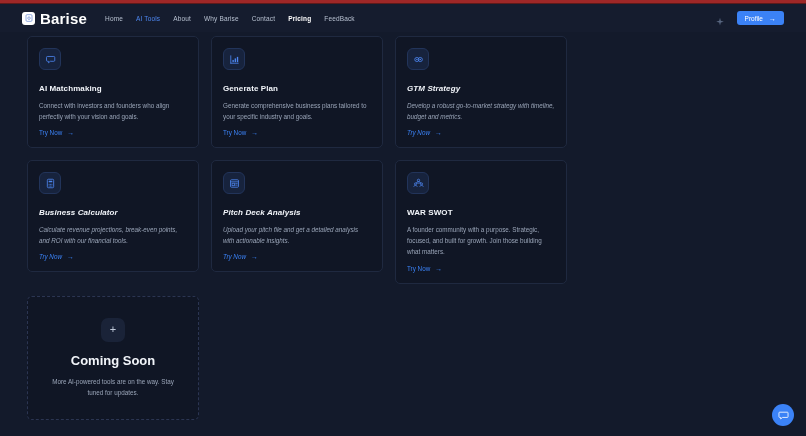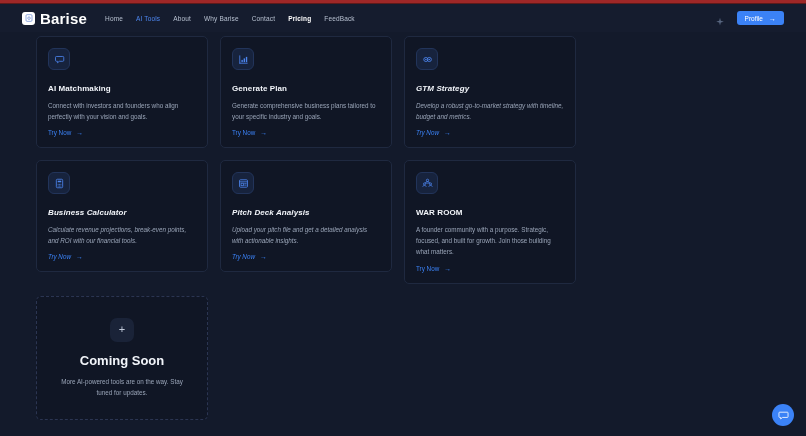--- a/index.html
+++ b/index.html
@@ -92,21 +92,21 @@
     padding: 3.5px 8px;
     color: #ffffff;
     font-size: 6.5px;
     white-space: nowrap;
   }
   .profile-btn .arw { font-size: 7px; line-height: 1; }
 
   
   .grid {
     position: absolute;
-    top: 36px; left: 36px;
+    top: 36px; left: 27px;
     width: 554px;
     display: grid;
     grid-template-columns: repeat(3, 172px);
     column-gap: 12px;
     row-gap: 12px;
   }
 
   .card {
     background: #101625;
     border: 1px solid #1f2940;
@@ -341,21 +341,21 @@
   <div class="card tall-c">
     <div class="icon-tile">
       <svg width="11" height="11" viewBox="0 0 16 16">
         <circle cx="8" cy="3.4" r="1.7" fill="none" stroke="#4d86f0" stroke-width="1.1"></circle>
         <path d="M5 7.4c0-1.3 1.3-2.2 3-2.2s3 .9 3 2.2z" fill="none" stroke="#4d86f0" stroke-width="1.1"></path>
         <circle cx="3.6" cy="8.6" r="1.5" fill="none" stroke="#4d86f0" stroke-width="1.1"></circle>
         <circle cx="12.4" cy="8.6" r="1.5" fill="none" stroke="#4d86f0" stroke-width="1.1"></circle>
         <path d="M1.2 12.8c0-1.3 1.1-2.1 2.4-2.1s2.4.8 2.4 2.1M10 12.8c0-1.3 1.1-2.1 2.4-2.1s2.4.8 2.4 2.1" fill="none" stroke="#4d86f0" stroke-width="1.1"></path>
       </svg>
     </div>
-    <div class="card-title">WAR ROOM</div>
+    <div class="card-title">WAR SWOT</div>
     <div class="card-desc">A founder community with a purpose. Strategic, focused, and built for growth. Join those building what matters.</div>
     <div class="try-now">
       <span>Try Now</span>
       <span class="arw">→</span>
     </div>
   </div>
 
   <div class="coming-soon">
     <div class="cs-tile">
       <span>+</span>

